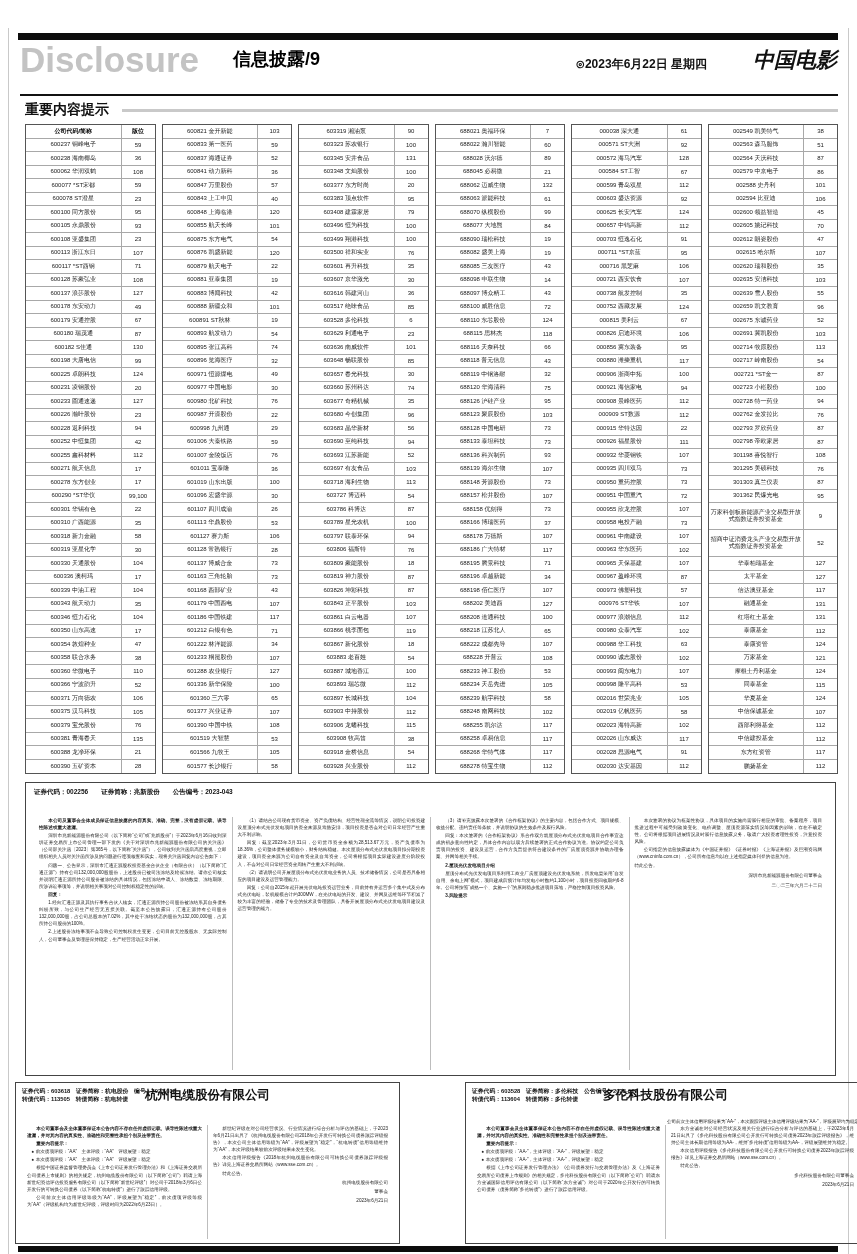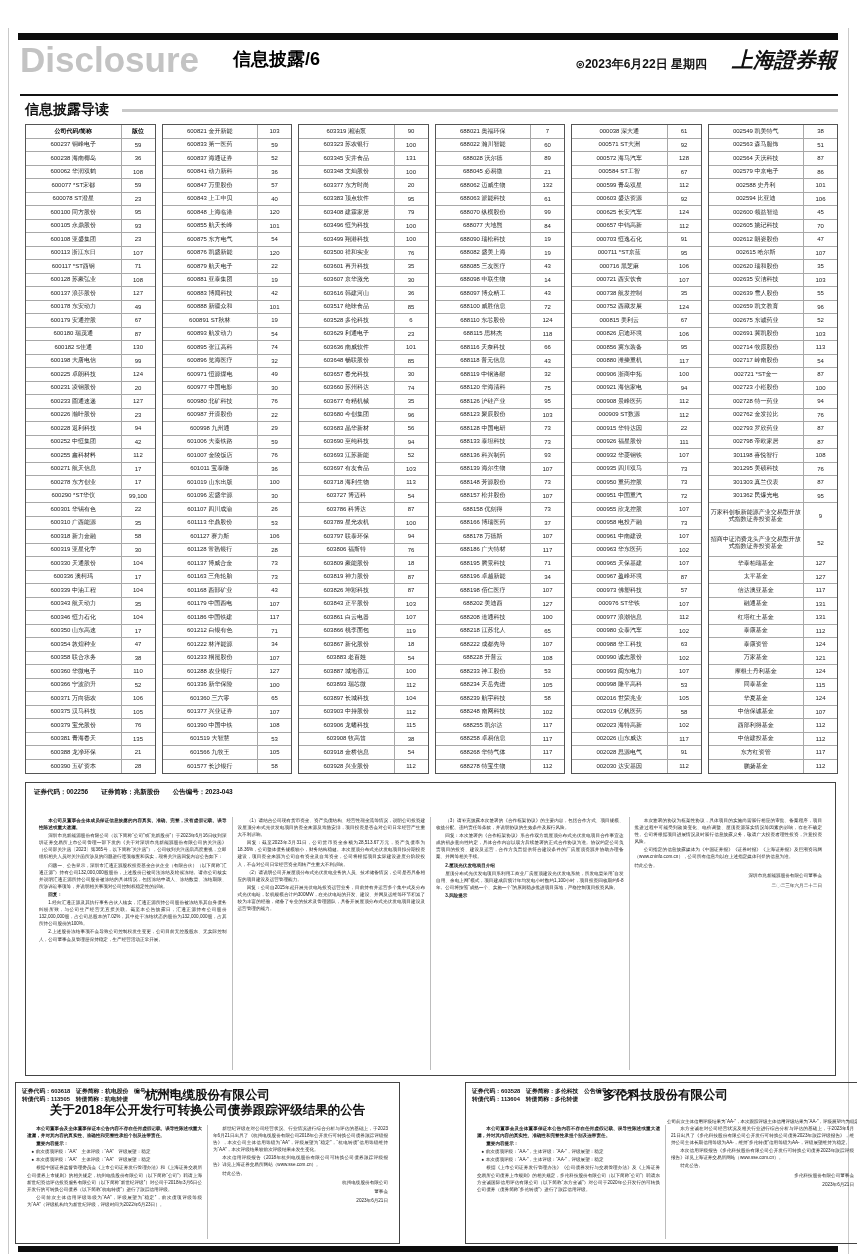--- a/index.html
+++ b/index.html
@@ -50,26 +50,26 @@
 </style>
 </head>
 <body>
 
 <div id="page">
   <div class="edge" id="edge-l"></div>
   <div class="edge" id="edge-r"></div>
   <div class="topbar"></div>
 
   <div id="disclosure">Disclosure</div>
-  <div id="section-label">信息披露/6</div>
+  <div id="section-label">信息披露/9</div>
   <div id="date-line">⊙2023年6月22日 星期四</div>
-  <div id="paper-name">上海證券報</div>
+  <div id="paper-name">中国电影</div>
   <div class="headrule"></div>
 
-  <div id="dir-title">信息披露导读</div>
+  <div id="dir-title">重要内容提示</div>
   <div id="dir-rule"></div>
   <div id="dir-cols">
       <div class="dir-col">
         <div class="dir-row hdr">
           <span class="nm">公司代码/简称</span>
           <span class="pg">版位</span>
         </div>
         <div class="dir-row">
           <span class="nm">600237 铜峰电子</span>
           <span class="pg">59</span>
@@ -1255,21 +1255,20 @@
           <p class="sr">二〇二三年六月二十二日</p>
         </div>
       </div>
   </div>
 
   <div class="bbox" id="bbox-0">
       <div class="bbox-codes">证券代码：603618　证券简称：杭电股份　编号：2023-038
 转债代码：113505　转债简称：杭电转债</div>
       <div class="bbox-title">
         <div>杭州电缆股份有限公司</div>
-        <div>关于2018年公开发行可转换公司债券跟踪评级结果的公告</div>
       </div>
       <div class="bbox-cols">
         <div class="bbox-col">
           <p class="b">本公司董事会及全体董事保证本公告内容不存在任何虚假记载、误导性陈述或重大遗漏，并对其内容的真实性、准确性和完整性承担个别及连带责任。</p>
           <p class="b">重要内容提示：</p>
           <p class="li">● 前次债项评级：“AA”　主体评级：“AA”　评级展望：稳定</p>
           <p class="li">● 本次债项评级：“AA”　主体评级：“AA”　评级展望：稳定</p>
           <p>根据中国证券监督管理委员会《上市公司证券发行管理办法》和《上海证券交易所公司债券上市规则》的相关规定，杭州电缆股份有限公司（以下简称“公司”）聘请上海新世纪资信评估投资服务有限公司（以下简称“新世纪评级”）对公司于2018年3月6日公开发行的可转换公司债券（以下简称“杭电转债”）进行了跟踪信用评级。</p>
           <p>公司前次主体信用评级等级为“AA”，评级展望为“稳定”，前次债项评级等级为“AA”（评级机构均为新世纪评级，评级时间为2022年6月23日）。</p>
         </div>

